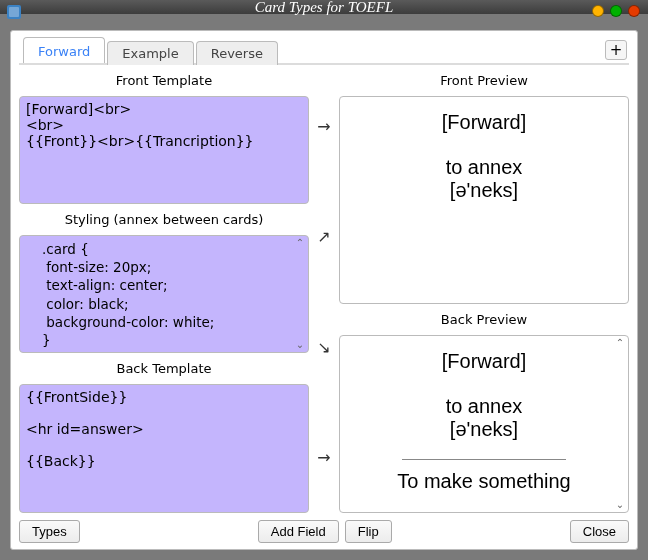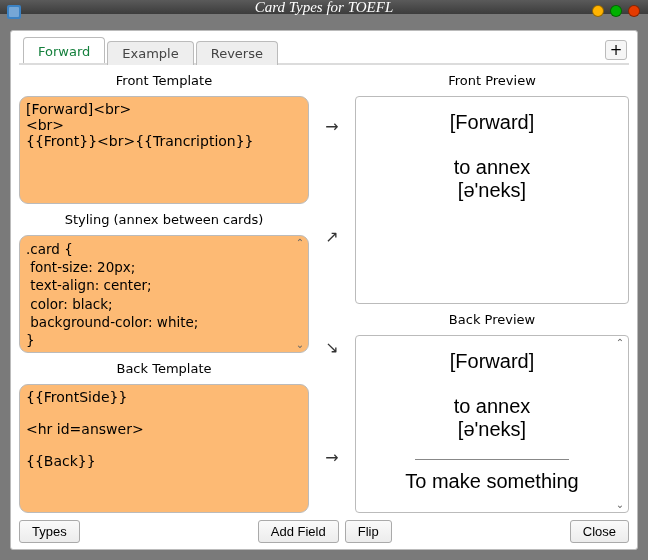--- a/index.html
+++ b/index.html
@@ -8,34 +8,34 @@
   .titlebar { height:14px; background:linear-gradient(#5a5a5a,#3c3c3c); display:flex; align-items:center; justify-content:center; position:relative; color:#fff; font-family: "Comic Sans MS", "Segoe Script", cursive; font-size:15px; font-style:italic; }
   .titlebar .appicon { position:absolute; left:6px; top:4px; width:16px; height:16px; }
   .titlebar .wbtns { position:absolute; right:8px; top:5px; display:flex; gap:6px; }
   .wbtn { width:12px; height:12px; border-radius:50%; border:1px solid rgba(0,0,0,0.4); }
   .wbtn.min { background:#ffb300; }
   .wbtn.max { background:#00b100; }
   .wbtn.cls { background:#e53b00; }
   .client { position:absolute; left:10px; right:10px; top:30px; bottom:10px; background:#fff; border:1px solid #bbb; border-radius:3px; padding:8px 8px 6px 8px; display:flex; flex-direction:column; }
   .tabrow { height:26px; position:relative; border-bottom:2px solid #dcdcdc; display:flex; align-items:flex-end; gap:2px; padding-left:4px; }
   .tab { padding:4px 14px; border:1px solid #bbb; border-bottom:none; border-top-left-radius:4px; border-top-right-radius:4px; background:#eee; font-size:13px; cursor:pointer; position:relative; top:2px; color:#444; }
-  .tab.active { background:#fff; top:0; padding-top:6px; color:#15803d; z-index:2; }
+  .tab.active { background:#fff; top:0; padding-top:6px; color:#3b82f6; z-index:2; }
   .addtab { position:absolute; right:2px; top:1px; width:22px; height:20px; border:1px solid #bbb; border-radius:3px; background:#f6f6f6; display:flex; align-items:center; justify-content:center; font-size:15px; cursor:pointer; }
-  .workarea { flex:1; display:flex; gap:14px; padding-top:6px; overflow:hidden; }
+  .workarea { flex:1; display:flex; gap:6px; padding-top:6px; overflow:hidden; }
   .col { display:flex; flex-direction:column; gap:6px; }
   .left { width:290px; }
   .right { flex:1; }
   .midcol { width:18px; display:flex; flex-direction:column; align-items:center; justify-content:space-around; color:#333; font-size:16px; }
   .midcol span { user-select:none; }
   .section-label { text-align:center; font-size:13px; padding:2px 0 2px 0; }
-  .fieldbox { border:1px solid #bbb; border-radius:9px; background:#fdba74; position:relative; overflow:hidden; }
+  .fieldbox { border:1px solid #bbb; border-radius:4px; background:#c4b5fd; position:relative; overflow:hidden; }
   .fieldbox textarea {
     width:100%; height:100%; resize:none; border:none; outline:none; padding:4px 16px 4px 6px; font-family: "DejaVu Sans","Liberation Sans",Arial,sans-serif; font-size:14px; background:transparent;
   }
-  .fieldbox.styling textarea { font-size:13.5px; line-height:1.35; }
+  .fieldbox.styling textarea { font-size:13.5px; line-height:1.35;margin-left:16px; }
   .preview { border:1px solid #bbb; border-radius:4px; background:#fff; position:relative; overflow:hidden; }
   .preview-inner { position:absolute; inset:0; overflow:auto; }
   .cardface { font-size:20px; text-align:center; color:#000; padding:14px 8px; font-family: Liberation Sans, sans-serif; }
   .cardface .tag { margin-bottom:22px; }
   .cardface hr { border:none; border-top:1px solid #888; width:60%; margin:18px auto 10px auto; }
   .scrollbar { position:absolute; right:2px; top:2px; bottom:2px; width:12px; display:flex; flex-direction:column; justify-content:space-between; align-items:center; }
   .scrollbar .arr { font-size:10px; color:#666; cursor:pointer; line-height:1; }
   .buttonbar { height:30px; display:flex; align-items:center; gap:6px; padding-top:6px; }
   .spacer { flex:1; }
   .btn { border:1px solid #aaa; border-radius:3px; background:linear-gradient(#fafafa,#ececec); padding:3px 12px; font-size:13px; cursor:pointer; }

